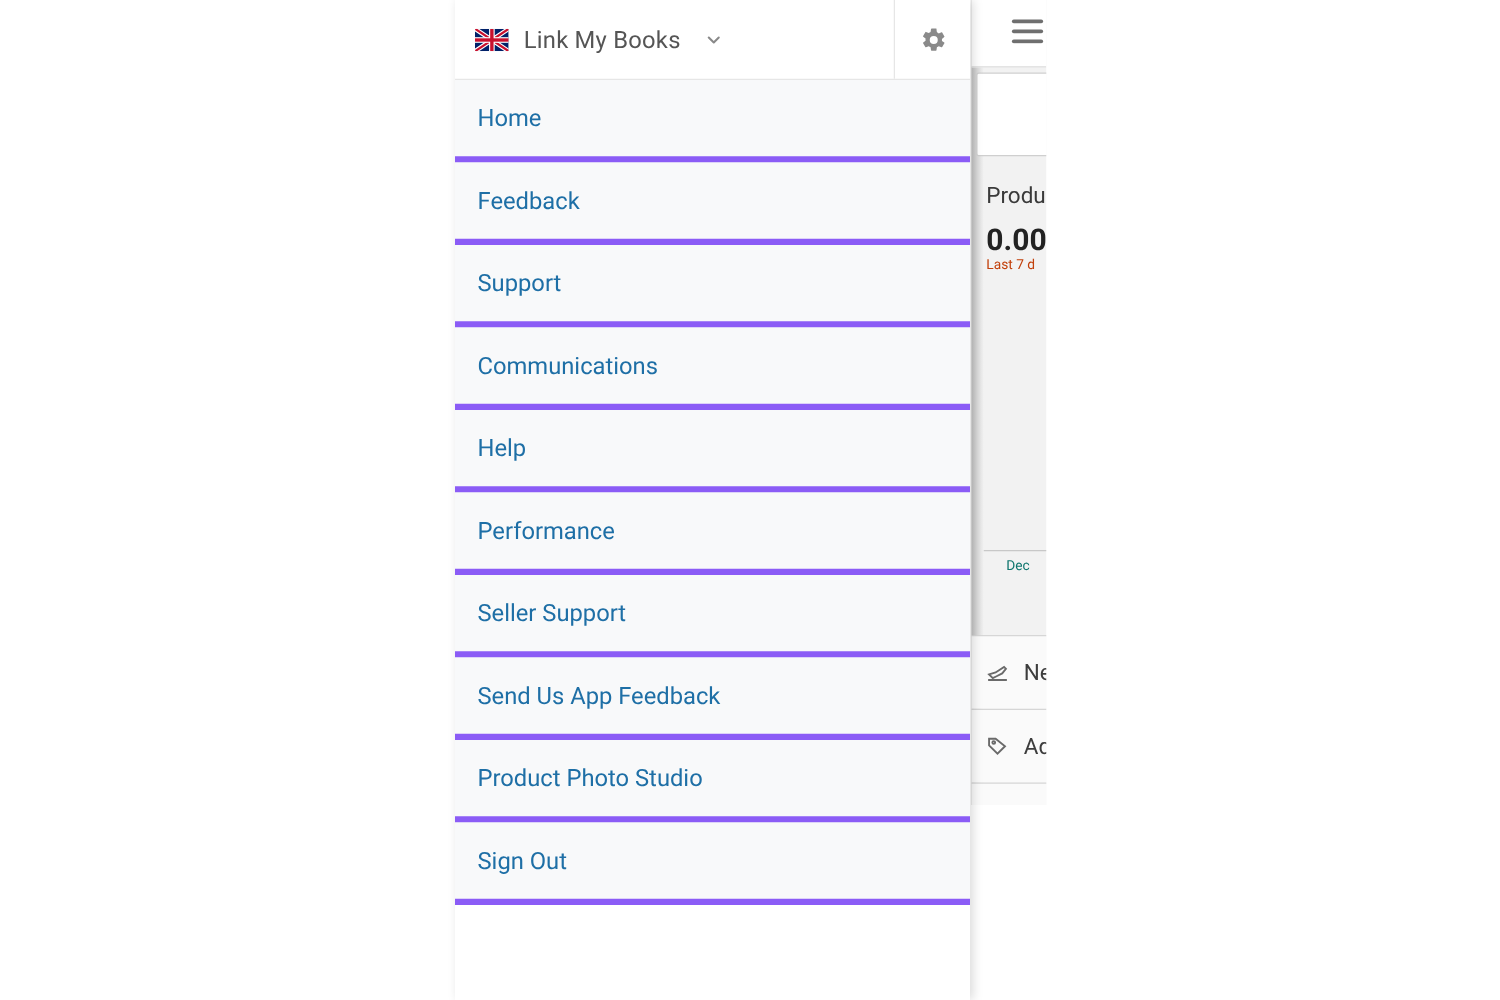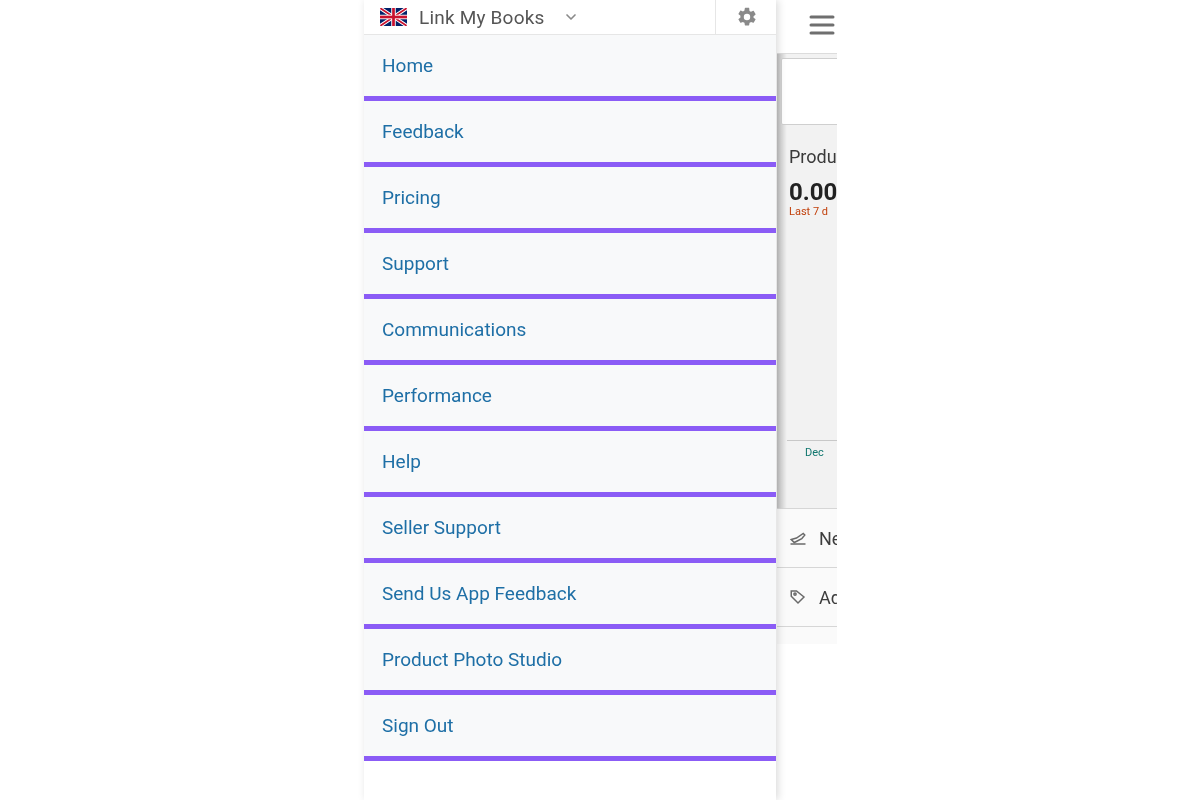--- a/index.html
+++ b/index.html
@@ -1,19 +1,19 @@
 <!DOCTYPE html>
 <html><head>
 <meta charset="utf-8">
 <style>
   * { box-sizing: border-box; margin: 0; padding: 0; }
   html, body { width: 1200px; height: 800px; overflow: hidden; font-family: -apple-system, BlinkMacSystemFont, "Segoe UI", Roboto, Helvetica, Arial, sans-serif; background: #fff; }
   .stage { position: relative; width: 1200px; height: 800px; background: #fff; }
   .panel { position: absolute; left: 364px; top: 0; width: 412px; height: 800px; background: #fff; box-shadow: 2px 0 8px rgba(0,0,0,0.15); }
-  .panel-header { height: 35px; display: flex; align-items: center; padding: 0 14px 0 16px; border-bottom: 1px solid #e6e6e6; }
+  .panel-header { height: 64px; display: flex; align-items: center; padding: 0 14px 0 16px; border-bottom: 1px solid #e6e6e6; }
   .flag { width: 27px; height: 18px; border-radius: 1px; overflow: hidden; flex: 0 0 auto; }
   .flag svg { display: block; }
   .brand { margin-left: 12px; color: #555; font-size: 19px; letter-spacing: 0.2px; }
   .chevron { margin-left: 18px; display: inline-flex; }
   .gear-wrap { margin-left: auto; height: 100%; display: flex; align-items: center; padding-left: 16px; border-left: 1px solid #e6e6e6; }
   .gear { display: inline-flex; padding: 4px; }
 
   .menu { list-style: none; }
   .menu li { border-bottom: 5px solid #8b5cf6; background: #f8f9fa; }
   .menu a { display: block; padding: 19px 18px; font-size: 19px; color: #1e6fa6; text-decoration: none; }
@@ -137,33 +137,30 @@
     </div>
 
     <ul class="menu">
       <li>
           <a href="#">Home</a>
         </li>
       <li>
           <a href="#">Feedback</a>
         </li>
       <li>
-          <a href="#">Pricing</a>
-        </li>
-      <li>
           <a href="#">Support</a>
         </li>
       <li>
           <a href="#">Communications</a>
         </li>
       <li>
-          <a href="#">Performance</a>
+          <a href="#">Help</a>
         </li>
       <li>
-          <a href="#">Help</a>
+          <a href="#">Performance</a>
         </li>
       <li>
           <a href="#">Seller Support</a>
         </li>
       <li>
           <a href="#">Send Us App Feedback</a>
         </li>
       <li>
           <a href="#">Product Photo Studio</a>
         </li>

